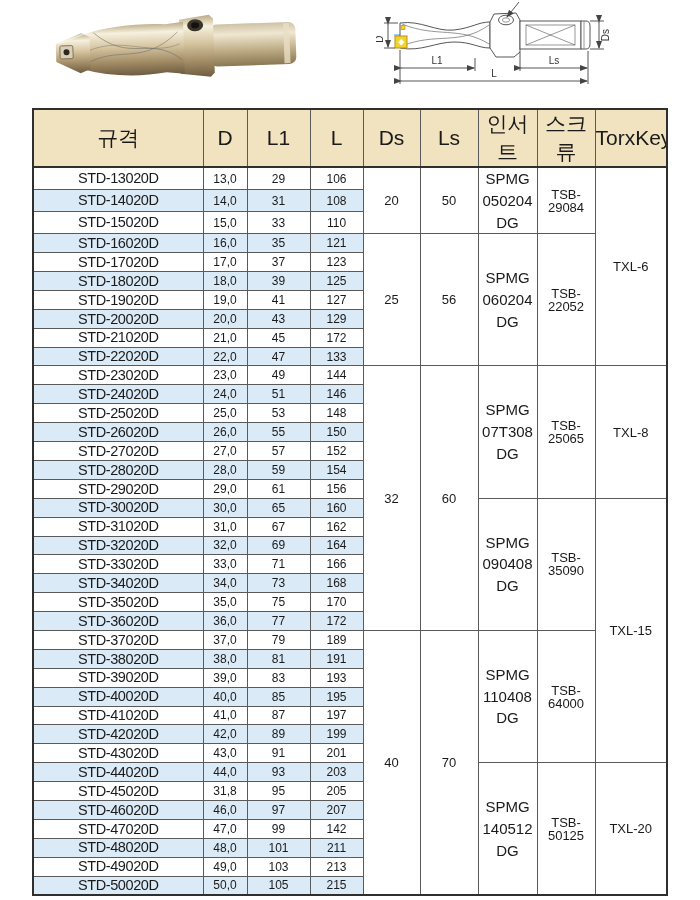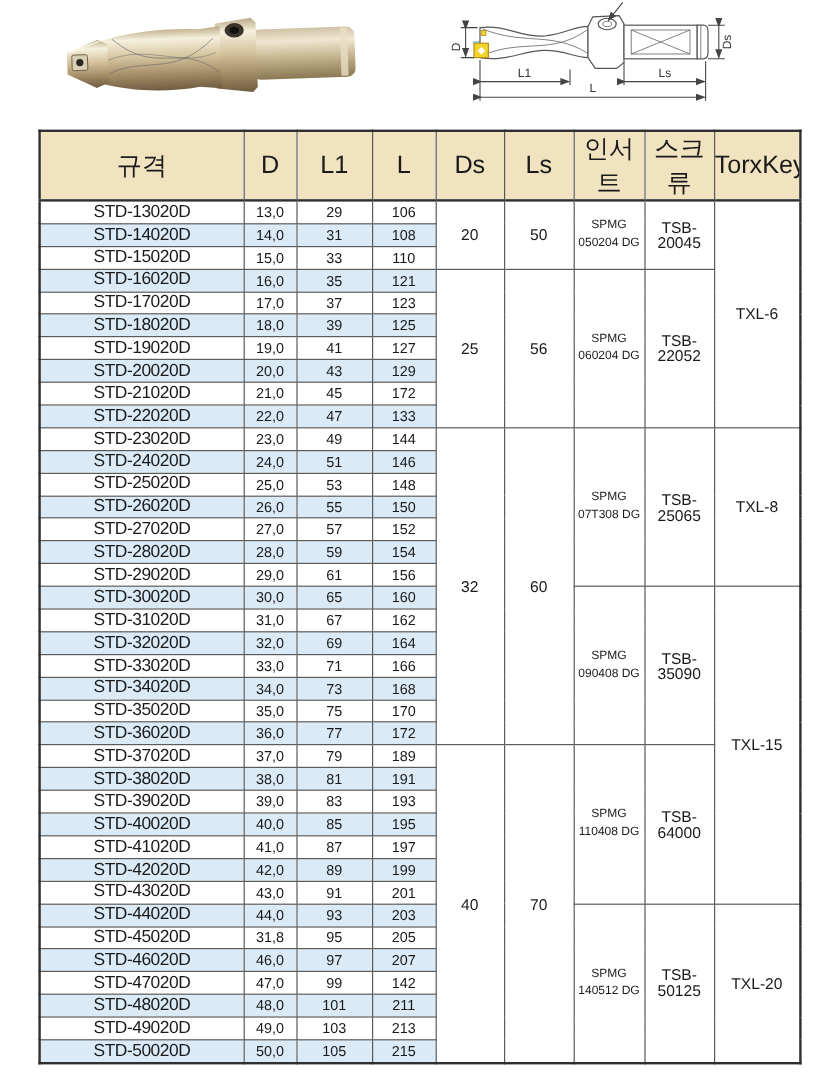--- a/index.html
+++ b/index.html
@@ -21,21 +21,21 @@
     text-align:center; vertical-align:middle; overflow:hidden;
   }
   .spec-table thead th {
     background:#f1e2c0; font-weight:normal; font-size:21px;
     height:22px; border-bottom:2px solid #2f2f2f;
   }
   .spec-table tbody td { height:17.9px; font-size:12px; line-height:1; }
   .spec-table td.spec { font-size:14.5px; letter-spacing:-0.4px;margin-top:30px; }
   .spec-table td.alt  { background:#daeaf6; }
   .spec-table td.merged { background:#ffffff; font-size:13px; }
-  .spec-table td.two-line { white-space:pre-line; font-size:10px; line-height:1.45; }
+  .spec-table td.two-line { white-space:pre-line; font-size:15px; line-height:1.45; }
   col.c-spec{width:170px} col.c-d{width:44px} col.c-l1{width:63px} col.c-l{width:53px}
   col.c-ds{width:57px} col.c-ls{width:58px} col.c-ins{width:59px} col.c-scr{width:58px} col.c-torx{width:72px}
 
   .dim-text { font-size:10px; fill:#333; font-family:"Liberation Sans",sans-serif; }
   .dim-line { stroke:#444; stroke-width:0.9; fill:none; }
   .outline  { stroke:#565656; stroke-width:1; fill:#ffffff; }
   .thin     { stroke:#6a6a6a; stroke-width:0.7; fill:none; }
 </style>
 </head>
 <body>
@@ -160,21 +160,21 @@
   <tbody>
       <tr>
         <td class="spec">STD-13020D</td>
         <td class="num">13,0</td>
         <td class="num">29</td>
         <td class="num">106</td>
         <td class="merged" rowspan="3">20</td>
         <td class="merged" rowspan="3">50</td>
         <td class="merged two-line" rowspan="3">SPMG
 050204 DG</td>
-        <td class="merged" rowspan="3">TSB-20045</td>
+        <td class="merged" rowspan="3">TSB-29084</td>
         <td class="merged" rowspan="10">TXL-6</td>
       </tr>
       <tr>
         <td class="spec alt">STD-14020D</td>
         <td class="num alt">14,0</td>
         <td class="num alt">31</td>
         <td class="num alt">108</td>
       </tr>
       <tr>
         <td class="spec">STD-15020D</td>

